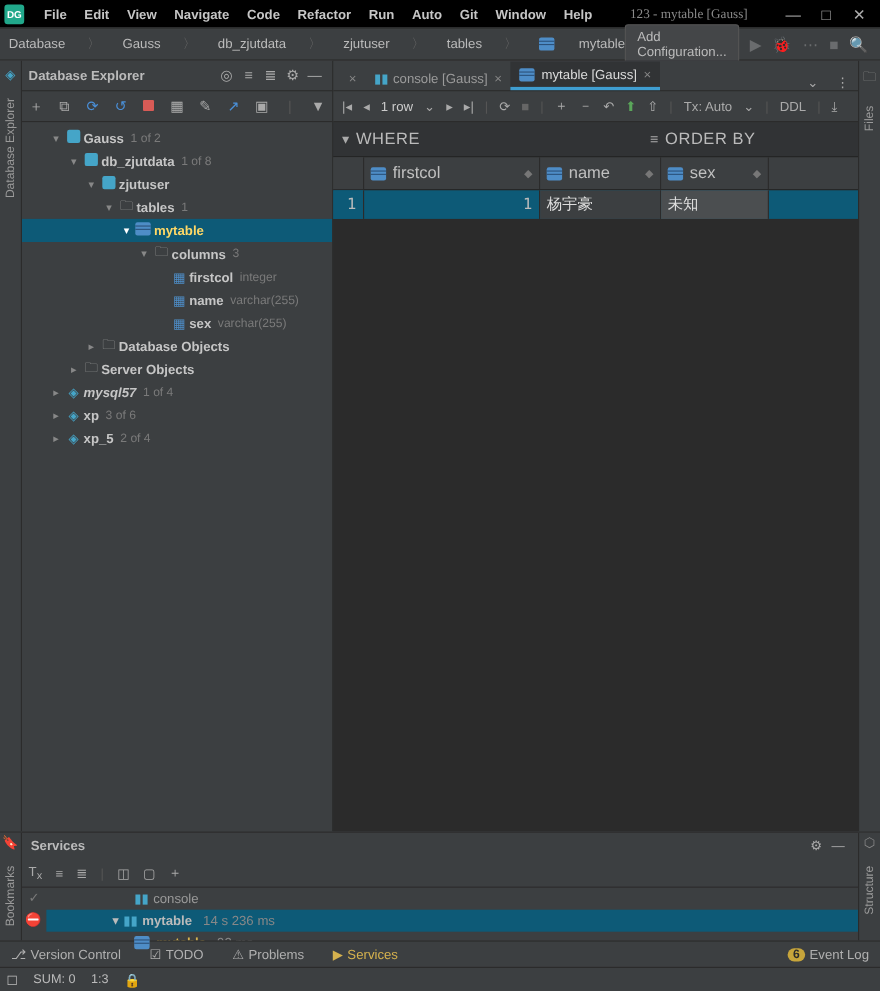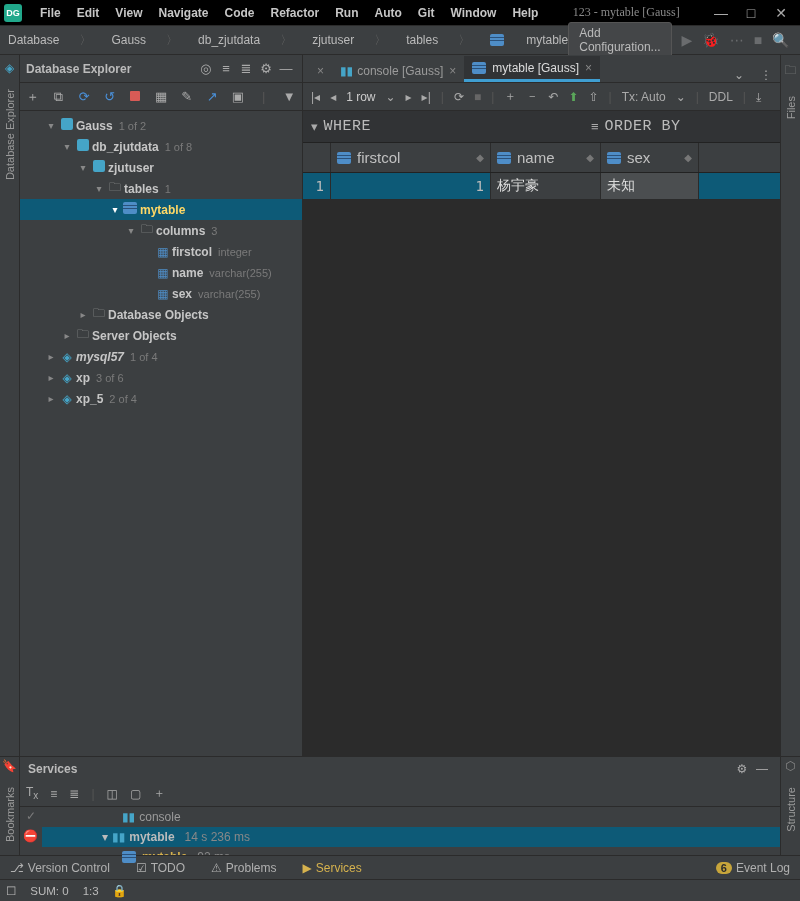--- a/index.html
+++ b/index.html
@@ -67,21 +67,21 @@
   .edtabs .more{padding:0 8px;color:#aaa;}
   
   .gridbar{ height:28px; background:#3c3f41; display:flex; align-items:center; gap:10px; padding:0 8px; border-bottom:1px solid #2b2b2b;}
   .gridbar span{color:#aaa;font-size:12px;}
   .gridbar .sep{color:#555;}
   .gridbar .rowcount{color:#ccc;}
   .gridbar .grn{color:#5aa65a;}
   
   .filterrow{ height:32px; background:#313335; display:flex; align-items:center; border-bottom:1px solid #222;}
   .filterrow .wcell{display:flex;align-items:center;padding:0 8px;}
-  .filterrow .mono{font-family:Liberation Mono, monospace; font-size:15px; letter-spacing:0.5px;}
+  .filterrow .mono{font-family:Liberation Sans, sans-serif; font-size:15px; letter-spacing:0.5px;}
   .wherecell{width:280px;}
   .orderbycell{flex:1;}
   .filterrow .ico{color:#aaa;font-size:13px;margin-right:6px;}
   
   .gridhead{height:30px; display:flex; background:#3c3f41; border-bottom:1px solid #222;}
   .ghc{border-right:1px solid #2b2b2b; display:flex; align-items:center; padding:0 6px; font-family:"Consolas",monospace; font-size:15px; color:#c0c0c0;}
   .ghc .tblicon{margin-right:6px;}
   .ghc .sort{margin-left:auto;color:#777;font-size:10px;}
   .rownumcol{width:28px; justify-content:center; background:#3c3f41;}
   .col-first{width:160px;} .col-name{width:110px;} .col-sex{width:98px;}

